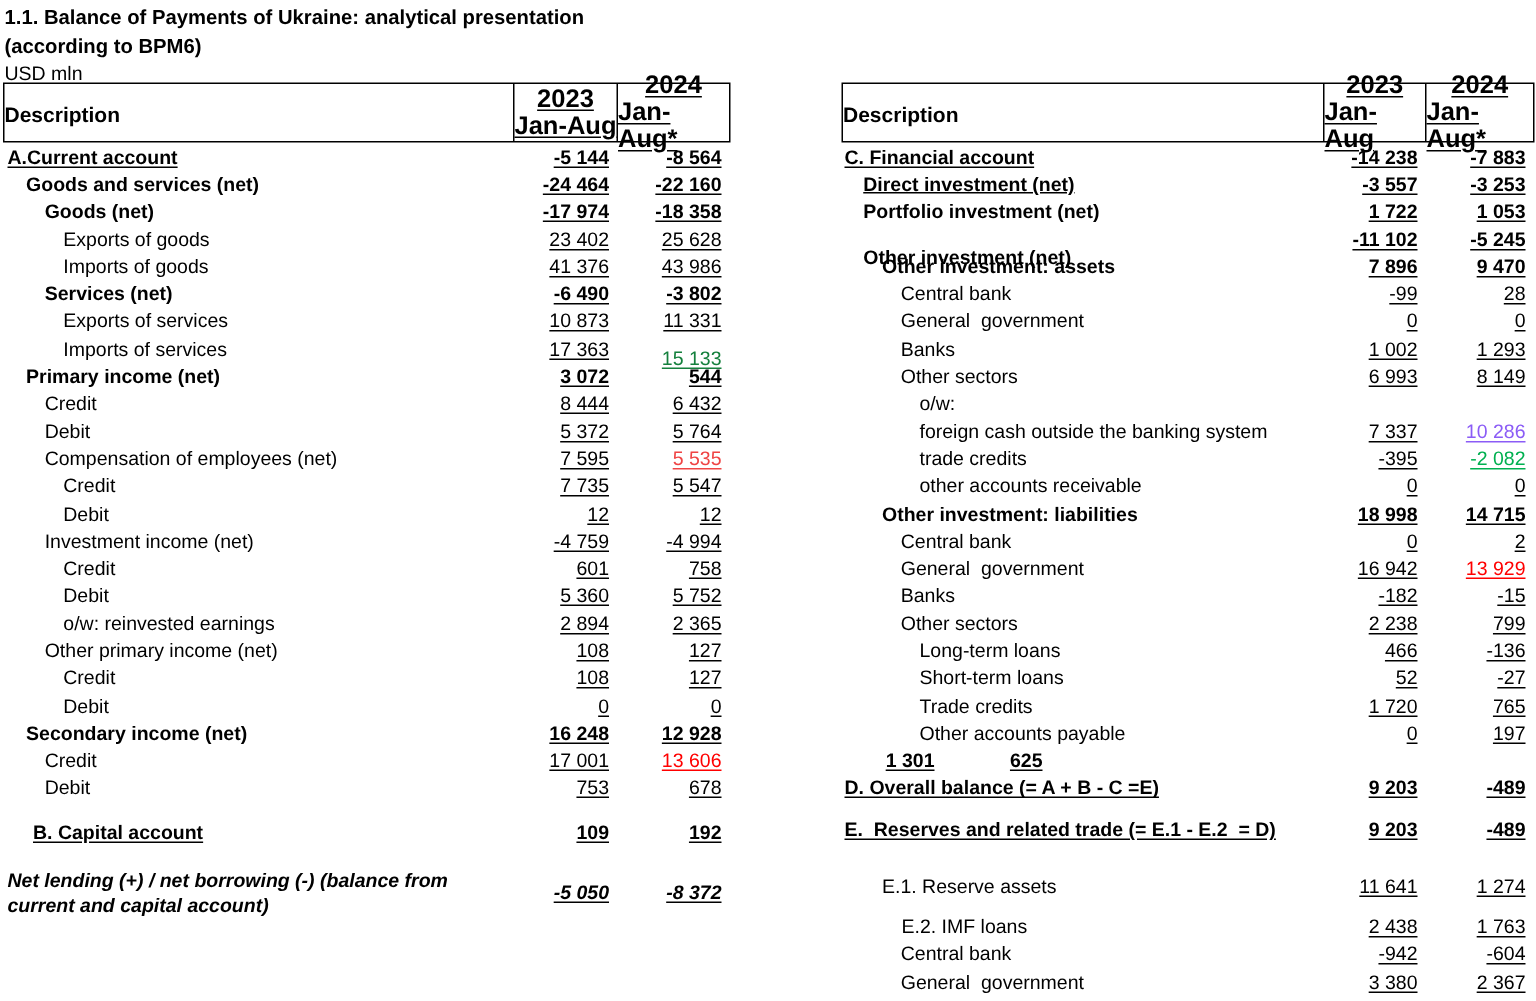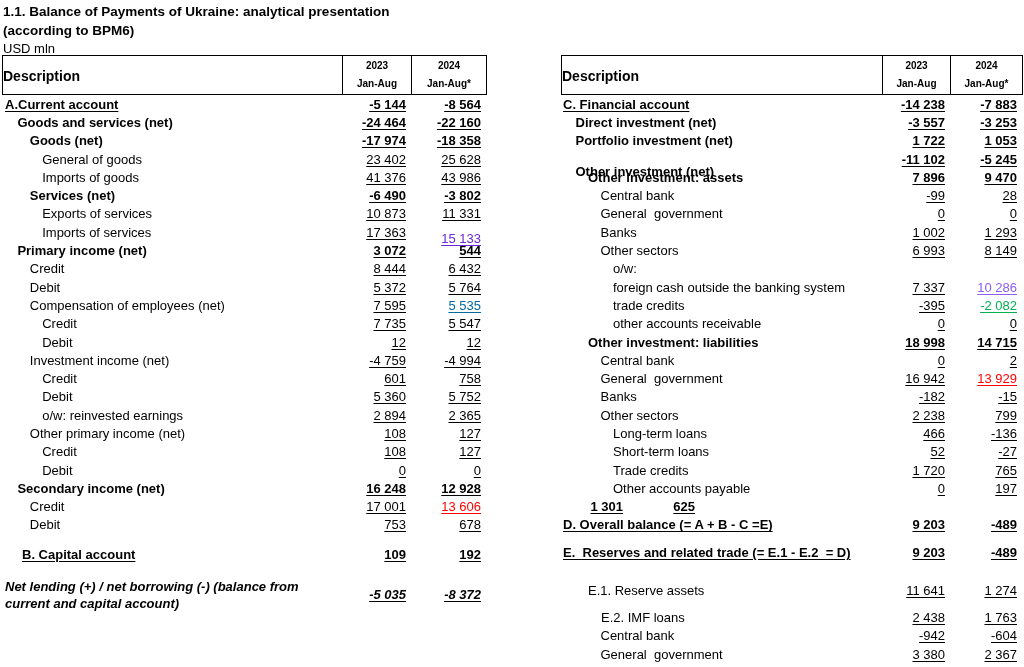--- a/index.html
+++ b/index.html
@@ -14,21 +14,21 @@
   .table{position:absolute;top:55px;}
   .lt{left:2px;width:485px;}
   .rt{left:561px;width:462px;}
 
   .thead{display:flex;height:40px;border:1.5px solid #000;box-sizing:border-box;}
   .thead .hdesc{flex:1;font-weight:bold;font-size:14px;padding-top:2px;box-sizing:border-box;}
   .thead .hyear{display:flex;flex-direction:column;align-items:center;justify-content:center;
     border-left:1.5px solid #000;box-sizing:border-box;flex-shrink:0;}
   .lt .thead .hy1{width:69px;} .lt .thead .hy2{width:75px;}
   .rt .thead .hy1{width:68px;} .rt .thead .hy2{width:72px;}
-  .yr,.per{font-weight:bold;font-size:10px;line-height:18px;text-underline-offset:2px;}
+  .yr,.per{font-weight:bold;font-size:17px;line-height:18px;text-decoration:underline;text-underline-offset:2px;}
 
   .tbody{width:100%;}
   .row{display:flex;height:18.3px;align-items:center;}
   .row.tall{height:37px;}
   .cell{display:flex;align-items:center;height:100%;box-sizing:border-box;overflow:visible;}
   .cell.label{flex:1;min-width:0;}
   .cell.val{justify-content:flex-end;padding-right:6px;flex-shrink:0;}
   .lt .cell.v1{width:69px;} .lt .cell.v2{width:75px;}
   .rt .cell.v1{width:68px;} .rt .cell.v2{width:72px;}
 
@@ -91,21 +91,21 @@
           </div>
           <div class="cell val v1">
             <span class="num b">-17 974</span>
           </div>
           <div class="cell val v2">
             <span class="num b">-18 358</span>
           </div>
         </div>
         <div class="row">
           <div class="cell label">
-            <span class="lbl" style="margin-left: 40.2px;">General of goods</span>
+            <span class="lbl" style="margin-left: 40.2px;">Exports of goods</span>
           </div>
           <div class="cell val v1">
             <span class="num">23 402</span>
           </div>
           <div class="cell val v2">
             <span class="num">25 628</span>
           </div>
         </div>
         <div class="row">
           <div class="cell label">
@@ -141,21 +141,21 @@
           </div>
         </div>
         <div class="row">
           <div class="cell label">
             <span class="lbl" style="margin-left: 40.2px;">Imports of services</span>
           </div>
           <div class="cell val v1">
             <span class="num">17 363</span>
           </div>
           <div class="cell val v2">
-            <span class="num" style="color: #6d28d9; margin-top: 12px;">15 133</span>
+            <span class="num" style="color: #15803d; margin-top: 12px;">15 133</span>
           </div>
         </div>
         <div class="row">
           <div class="cell label">
             <span class="lbl b" style="margin-left: 15.4px;">Primary income (net)</span>
           </div>
           <div class="cell val v1">
             <span class="num b">3 072</span>
           </div>
           <div class="cell val v2">
@@ -185,21 +185,21 @@
           </div>
         </div>
         <div class="row">
           <div class="cell label">
             <span class="lbl" style="margin-left: 27.8px;">Compensation of employees (net)</span>
           </div>
           <div class="cell val v1">
             <span class="num">7 595</span>
           </div>
           <div class="cell val v2">
-            <span class="num" style="color: #0369a1;">5 535</span>
+            <span class="num" style="color: #ef4444;">5 535</span>
           </div>
         </div>
         <div class="row">
           <div class="cell label">
             <span class="lbl" style="margin-left: 40.2px;">Credit</span>
           </div>
           <div class="cell val v1">
             <span class="num">7 735</span>
           </div>
           <div class="cell val v2">
@@ -338,21 +338,21 @@
           <div class="cell val v2">
             <span class="num b">192</span>
           </div>
         </div>
         <div class="spacer" style="height: 13px;"></div>
         <div class="row tall">
           <div class="cell label">
             <span class="lbl b it" style="margin-left: 3px;">Net lending (+) / net borrowing (-) (balance from current and capital account)</span>
           </div>
           <div class="cell val v1">
-            <span class="num b it">-5 035</span>
+            <span class="num b it">-5 050</span>
           </div>
           <div class="cell val v2">
             <span class="num b it">-8 372</span>
           </div>
         </div>
       </div>
   </div>
 
   <div class="table rt">
     <div class="thead">
@@ -373,21 +373,21 @@
           </div>
           <div class="cell val v1">
             <span class="num b">-14 238</span>
           </div>
           <div class="cell val v2">
             <span class="num b">-7 883</span>
           </div>
         </div>
         <div class="row">
           <div class="cell label">
-            <span class="lbl b" style="margin-left: 14.5px;">Direct investment (net)</span>
+            <span class="lbl b" style="margin-left: 14.5px; text-decoration: underline;">Direct investment (net)</span>
           </div>
           <div class="cell val v1">
             <span class="num b">-3 557</span>
           </div>
           <div class="cell val v2">
             <span class="num b">-3 253</span>
           </div>
         </div>
         <div class="row">
           <div class="cell label">

